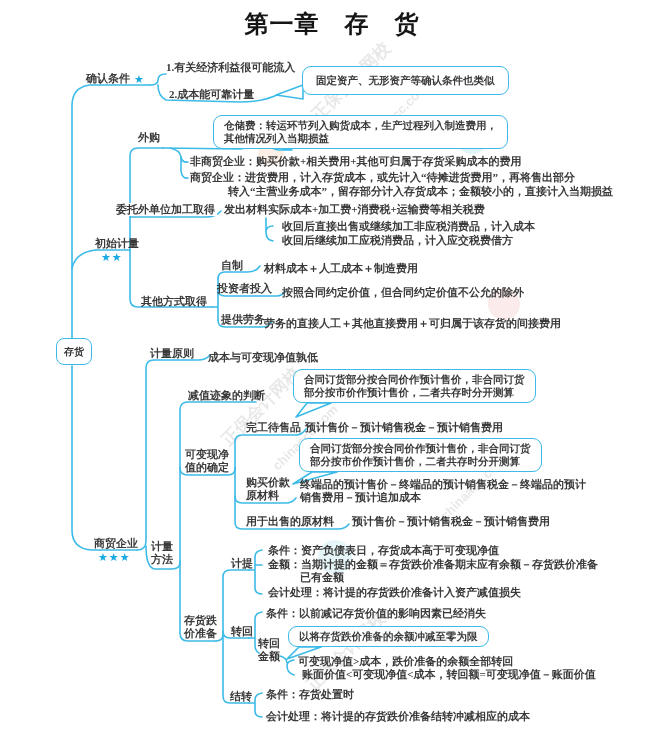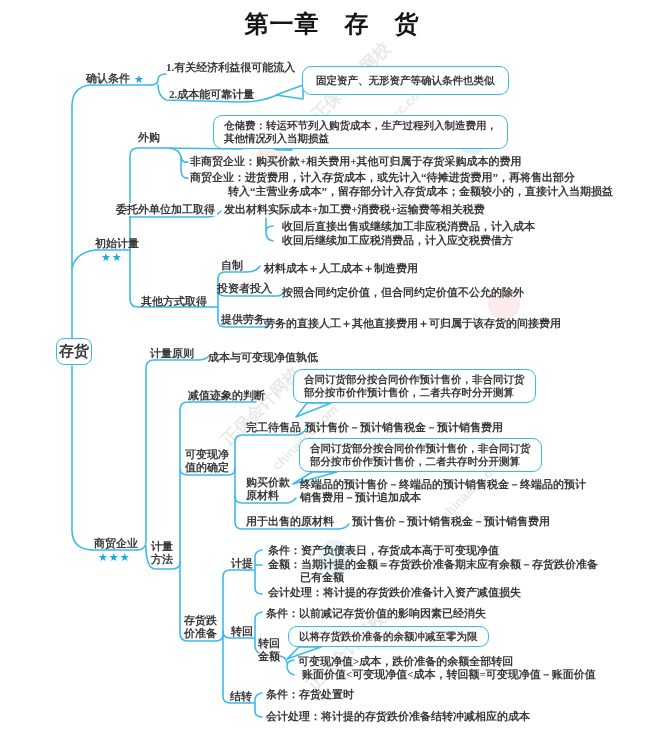--- a/index.html
+++ b/index.html
@@ -9,21 +9,21 @@
          font-weight:bold;color:#151515;letter-spacing:1px;z-index:2;}
   .t{position:absolute;font-size:11px;line-height:13px;color:#3a3a3a;font-weight:700;
      white-space:pre-line;z-index:2;}
   .star{position:absolute;font-size:11px;line-height:12px;color:#19a9e3;letter-spacing:1px;
         z-index:2;font-weight:400;}
   .box{position:absolute;border:1.5px solid #3cbbe8;border-radius:9px;background:#fff;
        padding:3px 10px;font-size:10.5px;line-height:13px;color:#3a3a3a;font-weight:700;
        white-space:pre-line;z-index:2;}
   .rootbox{position:absolute;left:56px;top:338px;width:34px;height:25px;border:1.6px solid #3cbbe8;
        border-radius:8px;background:#fff;display:flex;align-items:center;justify-content:center;
-       font-size:15px;font-weight:700;color:#3a3a3a;z-index:2;}
+       font-size:10px;font-weight:700;color:#3a3a3a;z-index:2;}
   svg.links{position:absolute;left:0;top:0;z-index:1;}
   .wm{position:absolute;color:rgba(130,130,135,0.18);transform:rotate(-45deg);
       white-space:nowrap;z-index:0;font-family:"Liberation Sans",sans-serif;font-weight:bold;}
   .logo{position:absolute;border-radius:50%;z-index:0;}
   .bgwhite{background:#fff;padding:0 2px;}
 </style>
 </head>
 <body>
 
 <div class="canvas">

